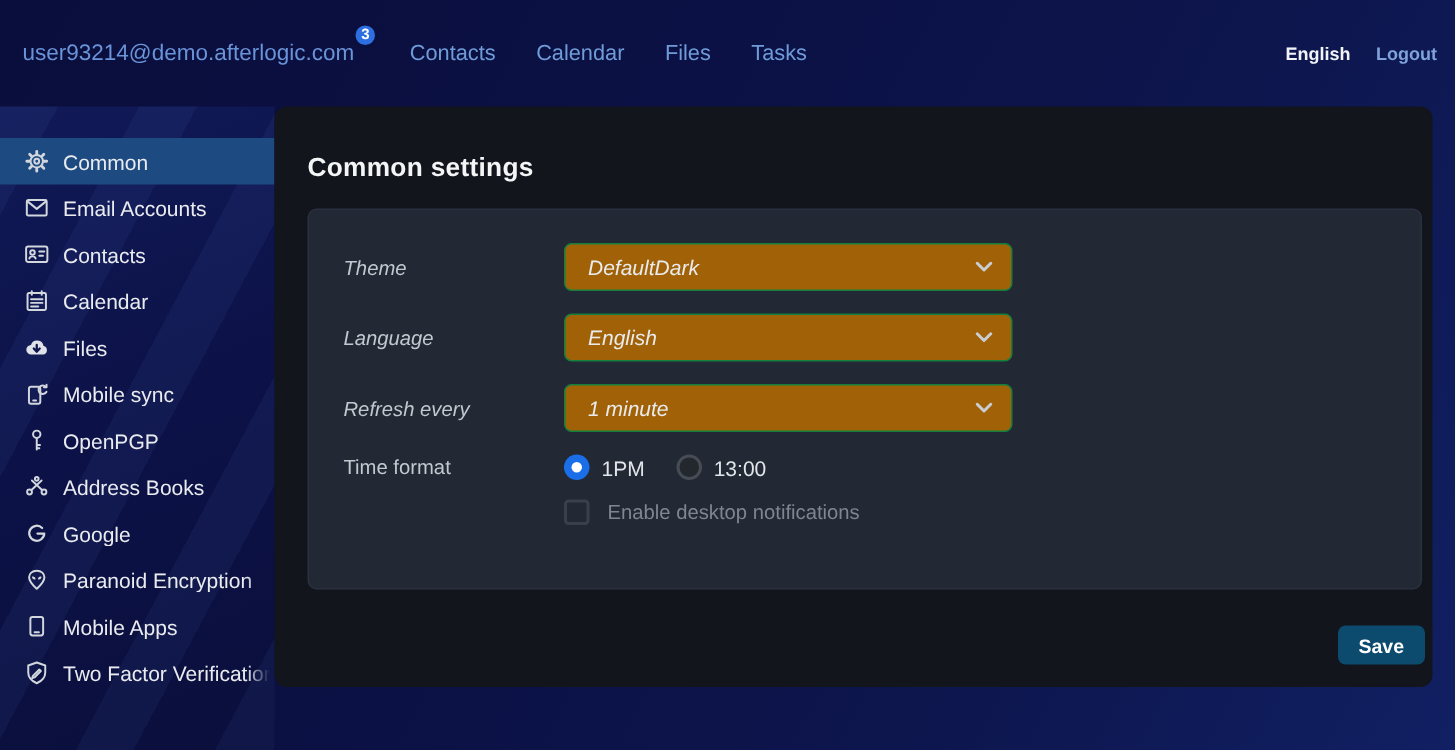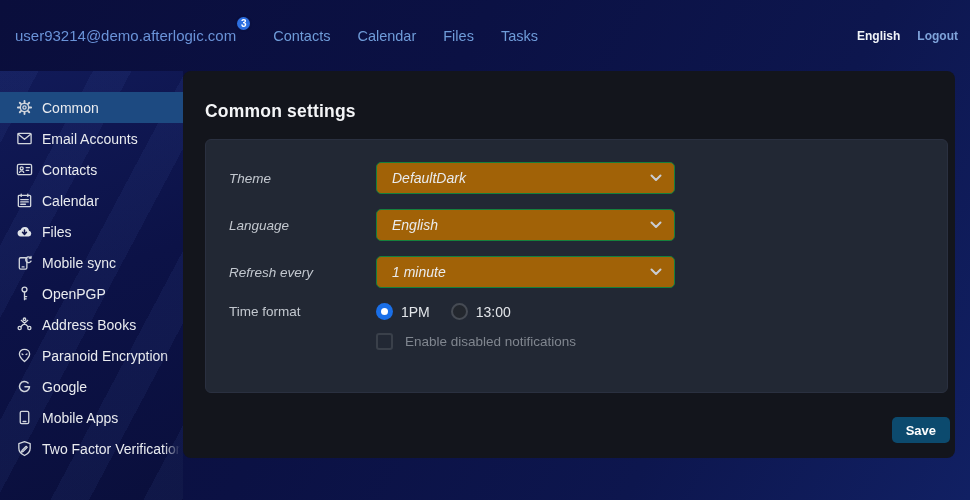--- a/index.html
+++ b/index.html
@@ -206,34 +206,34 @@
             <path d="M5.1,11.4 L12.4,4.6 M12.9,11.4 L5.6,4.6"></path>
             <circle cx="9" cy="3.4" r="1.3"></circle>
           </svg>
       </span>
       <span class="side-label">Address Books</span>
     </div>
 
     <div class="side-item">
       <span class="side-icon">
         <svg viewBox="0 0 18 18">
+            <path d="M14.3,9.2 h-4.8 M14.3,9.2 a5.3,5.3 0 1 1 -1.5,-3.9" stroke-width="1.6"></path>
+          </svg>
+      </span>
+      <span class="side-label">Google</span>
+    </div>
+
+    <div class="side-item">
+      <span class="side-icon">
+        <svg viewBox="0 0 18 18">
             <path d="M9,2.6 c3.3,0 5.4,2.1 5.4,4.7 c0,3.3 -3.1,6 -5.4,8.1 c-2.3,-2.1 -5.4,-4.8 -5.4,-8.1 c0,-2.6 2.1,-4.7 5.4,-4.7 z"></path>
             <path fill="#d2d6dd" stroke="none" d="M5.6,6.9 c1.3,-0.5 2.4,0.3 2.6,1.7 c-1.4,0.5 -2.5,-0.3 -2.6,-1.7 z M12.4,6.9 c-1.3,-0.5 -2.4,0.3 -2.6,1.7 c1.4,0.5 2.5,-0.3 2.6,-1.7 z"></path>
           </svg>
       </span>
       <span class="side-label">Paranoid Encryption</span>
-    </div>
-
-    <div class="side-item">
-      <span class="side-icon">
-        <svg viewBox="0 0 18 18">
-            <path d="M14.3,9.2 h-4.8 M14.3,9.2 a5.3,5.3 0 1 1 -1.5,-3.9" stroke-width="1.6"></path>
-          </svg>
-      </span>
-      <span class="side-label">Google</span>
     </div>
 
     <div class="side-item">
       <span class="side-icon">
         <svg viewBox="0 0 18 18">
             <rect x="4.5" y="2.5" width="9" height="13" rx="1.5"></rect>
             <path d="M7.5,13.2 h3"></path>
           </svg>
       </span>
       <span class="side-label">Mobile Apps</span>
@@ -291,21 +291,21 @@
         <div class="radio-group">
           <span class="radio checked"></span>
           <span class="radio-label">1PM</span>
           <span class="radio radio2"></span>
           <span class="radio-label">13:00</span>
         </div>
       </div>
 
       <div class="cb-row">
         <span class="checkbox"></span>
-        <span class="cb-label">Enable disabled notifications</span>
+        <span class="cb-label">Enable desktop notifications</span>
       </div>
 
     </section>
 
     <button class="save-btn">Save</button>
   </main>
 
 </div>
 
 </body></html>

